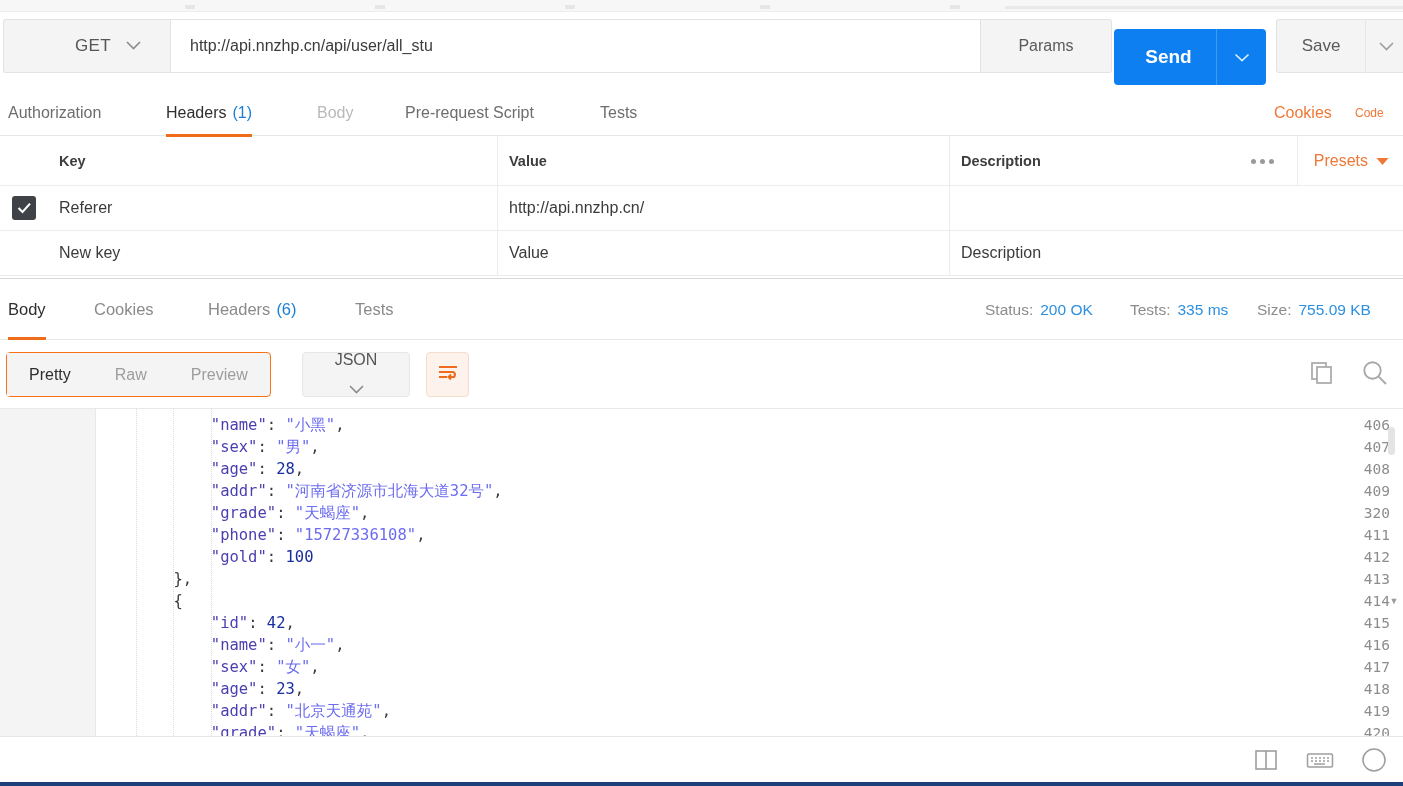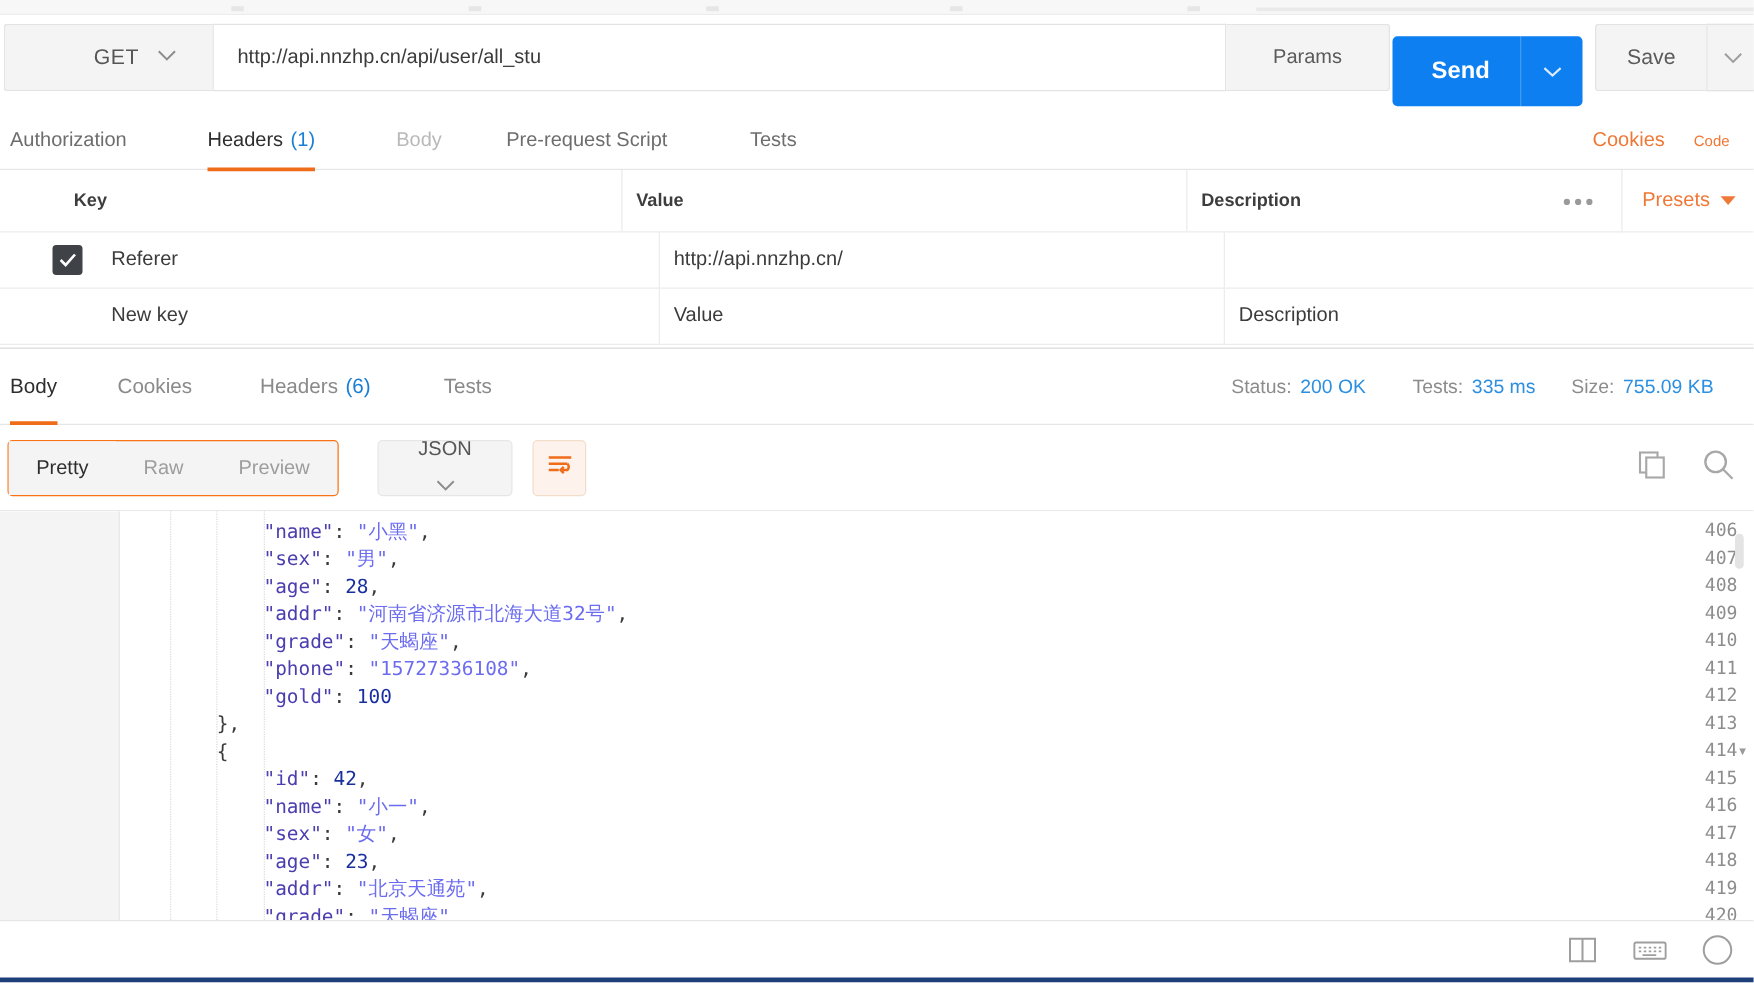--- a/index.html
+++ b/index.html
@@ -79,21 +79,21 @@
   .rt .ul { position:absolute; left:0; bottom:-1px; height:3px; background:#ef6c1a; width:100%; }
   .cookies-link { position:absolute; top:0; left:1274px; height:46px; display:flex;
                   align-items:center; font-size:16px; color:#ef7836; }
   .code-link { position:absolute; top:0; left:1355px; height:46px; display:flex;
                align-items:center; font-size:12px; color:#ef7836; }
 
   
   .hdr-table { position:absolute; top:136px; left:0; width:1403px; }
   .hrow { position:relative; width:1403px; display:flex; border-bottom:1px solid #ececec; }
   .hrow.head { height:50px; }
-  .hrow.data { height:45px;padding-left:30px; }
+  .hrow.data { height:45px; }
   .cell { display:flex; align-items:center; border-right:1px solid #ececec; height:100%; }
   .c-check { width:48px; justify-content:center; border-right:none; }
   .c-key { width:450px; padding-left:11px; }
   .c-val { width:452px; padding-left:11px; }
   .c-desc { flex:1; padding-left:11px; border-right:none; }
   .hrow.head .cell { font-size:14.5px; font-weight:bold; color:#3d3d3d; }
   .hrow.data .cell { font-size:16px; color:#3b3b3b; }
   .ph { color:#bdbdbd; }
   .chk { width:24px; height:24px; background:#3f4246; border-radius:3px;
          display:flex; align-items:center; justify-content:center; }
@@ -358,21 +358,21 @@
     <div id="indents">
         <div class="indent" style="left: 136px;"></div>
         <div class="indent" style="left: 173.4px;"></div>
         <div class="indent" style="left: 210.8px;"></div>
       </div>
     <div id="gutter-nums">
         <div class="ln" style="top: 5px;">406</div>
         <div class="ln" style="top: 27px;">407</div>
         <div class="ln" style="top: 49px;">408</div>
         <div class="ln" style="top: 71px;">409</div>
-        <div class="ln" style="top: 93px;">410</div>
+        <div class="ln" style="top: 93px;">320</div>
         <div class="ln" style="top: 115px;">411</div>
         <div class="ln" style="top: 137px;">412</div>
         <div class="ln" style="top: 159px;">413</div>
         <div class="ln" style="top: 181px;">414</div>
         <div class="fold" style="top: 181px;">▼</div>
         <div class="ln" style="top: 203px;">415</div>
         <div class="ln" style="top: 225px;">416</div>
         <div class="ln" style="top: 247px;">417</div>
         <div class="ln" style="top: 269px;">418</div>
         <div class="ln" style="top: 291px;">419</div>

